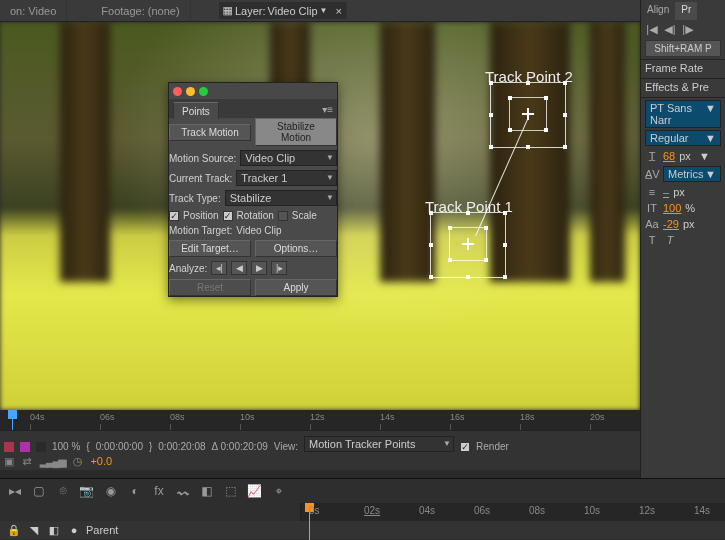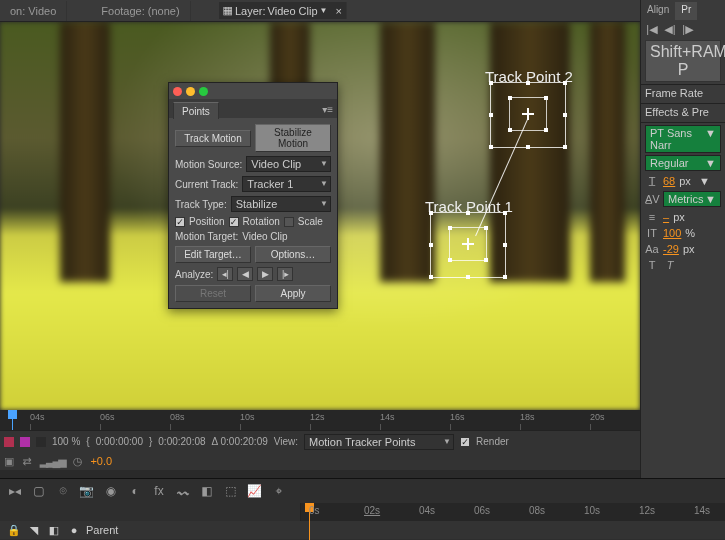--- a/index.html
+++ b/index.html
@@ -39,57 +39,57 @@
 .cross:after{top:5px;left:0;height:2px;width:12px}
 .link-line { position:absolute; background:rgba(255,255,255,0.85); width:1px; transform-origin: top left; }
 
 .tracker-panel { position: absolute; left: 168px; top: 82px; width: 170px; background: #4a4a4a; border: 1px solid #222; box-shadow: 0 3px 10px rgba(0,0,0,0.5); }
 .tp-titlebar { height: 16px; background: #484848; display:flex; align-items:center; padding: 0 4px; gap:4px;}
 .tp-titlebar .dot { width:9px; height:9px; border-radius:50%; }
 .tp-titlebar .dr{background:#ff5f56}.tp-titlebar .dy{background:#ffbd2e}.tp-titlebar .dg{background:#27c93f}
 .tp-tab { display:inline-block; padding: 3px 8px 2px; background:#4a4a4a; color:#ddd; font-size:10px; position:relative; top:1px; border-top:1px solid #666;border-left:1px solid #333;border-right:1px solid #333;}
 .tp-tabbar { background:#3a3a3a; padding-top:2px; padding-left:4px; display:flex; justify-content:space-between; align-items:center;}
 .tp-menu { color:#aaa; padding-right:4px; font-size:10px; cursor:default;}
-.tp-body { padding: 6px; background:#4a4a4a; display:flex; flex-direction:column; gap:4px; }
+.tp-body { background:#4a4a4a; display:flex; flex-direction:column; gap:4px; }
 .tp-row { display:flex; align-items:center; gap:4px; }
 .tp-label { color:#d2d2d2; font-size:10px; }
 .btn { background:#555; border:1px solid #333; border-top-color:#666; border-left-color:#666; color:#ddd; font-size:10px; padding: 2px 6px; text-align:center; }
 .btn.active { background:#888; color:#222; }
 .btn.disabled { color:#777; background:#4d4d4d; }
 .dd { background:#333; border:1px solid #222; color:#ddd; font-size:10px; padding:1px 12px 1px 4px; position:relative; flex: 1;}
 .dd .chev{ position:absolute; right:2px; top:2px; font-size:8px; color:#aaa;}
 .cb { width:10px; height:10px; border:1px solid #333; background:#ccc; display:inline-flex; align-items:center; justify-content:center; font-size:9px; color:#222; }
 .cb.unchecked { background:#555; }
 .playbtn { width:16px; height:14px; background:#555; border:1px solid #333; display:flex;align-items:center;justify-content:center; font-size:9px;color:#ccc;}
 
 .ts-bar { position:absolute; left:0; top:410px; width:640px; height:20px; background:#262626; display:flex; align-items:center;}
 .ts-marker { position:absolute; top:2px; font-size:9px; color:#888; }
 .ts-tick { position:absolute; top:14px; width:1px; height:6px; background:#555;}
 .ts-playhead { position:absolute; top:0; width:1px; height:20px; background:#4aa3ff;}
 .ts-playhead:before { content:""; position:absolute; top:0; left:-4px; width:9px; height:9px; background:#4aa3ff; }
 
-.info-bar { position:absolute; left:0; top:430px; width:640px; height:22px; background:#333; display:flex; align-items:center; gap:6px; padding:0 4px; border-top:1px solid #222;}
+.info-bar { position:absolute; left:0; top:430px; width:640px; height:22px; background:#333; display:flex; align-items:flex-end; gap:6px; padding:0 4px; border-top:1px solid #222;}
 .colorchip { width:10px; height:10px; }
 .cc1{background:#b03050}.cc2{background:#b030a8}.cc3{background:#2a2a2a}
 .orange { color:#f7931e; }
 .small { font-size:10px; color:#aaa; }
 .check { width:10px;height:10px;background:#ccc;border:1px solid #333;display:inline-flex;align-items:center;justify-content:center;color:#222;font-size:9px;}
 
 .info-bar2 { position:absolute; left:0; top:452px; width:640px; height:18px; background:#333; display:flex; align-items:center; gap:8px; padding:0 4px;}
 .stairs { color:#888; font-size:11px; letter-spacing:-2px; }
 
 .right-panel { position:absolute; right:0; top:0; width:85px; height:540px; background:#3a3a3a; border-left:1px solid #222; padding:2px 0;}
 .rp-tabs { display:flex; gap:0; height:18px; }
 .rp-tab { padding:2px 6px; color:#aaa; font-size:10px; }
 .rp-tab.active{ background:#4a4a4a; color:#ddd;}
 .rp-icons { display:flex; gap:4px; padding:2px 4px; }
 .rp-icons .ic { width:14px;height:14px;color:#aaa;font-size:11px;display:inline-flex;align-items:center;justify-content:center;}
-.rp-btn { margin:2px 4px; padding:2px 4px; background:#555; border:1px solid #333; text-align:center; font-size:16px;}
+.rp-btn { margin:2px 4px; padding:2px 4px; background:#555; border:1px solid #333; text-align:center; font-size:10px;}
 .rp-section { padding:2px 4px; border-top:1px solid #222; margin-top:2px;}
-.rp-dd { background:#15803d; border:1px solid #222; padding:1px 4px; font-size:10px; display:flex; justify-content:space-between;}
+.rp-dd { background:#0c4a6e; border:1px solid #222; padding:1px 4px; font-size:10px; display:flex; justify-content:space-between;}
 .rp-row{ display:flex; align-items:center; gap:4px; padding:2px 4px; font-size:10px; }
 .ch-icon { width:14px; text-align:center; color:#aaa; font-size:11px;}
 .underline{ text-decoration: underline; }
 
 .bottom-panel { position:absolute; left:0; bottom:0; width:725px; height:62px; background:#2e2e2e; border-top:1px solid #111;}
 .bp-toolbar { height:24px; display:flex; align-items:center; gap:6px; padding:0 6px;}
 .bp-ic { width:18px;height:18px;color:#999;display:inline-flex;align-items:center;justify-content:center;font-size:12px;}
 .bp-timeline { height:18px; position:relative; background:#262626; margin-left:300px; border-left:1px solid #222;}
 .bp-marker { position:absolute; top:2px; font-size:10px; color:#888; }
 .bp-playhead{ position:absolute; top:0; width:1px; height:40px; background:#f7931e;}

